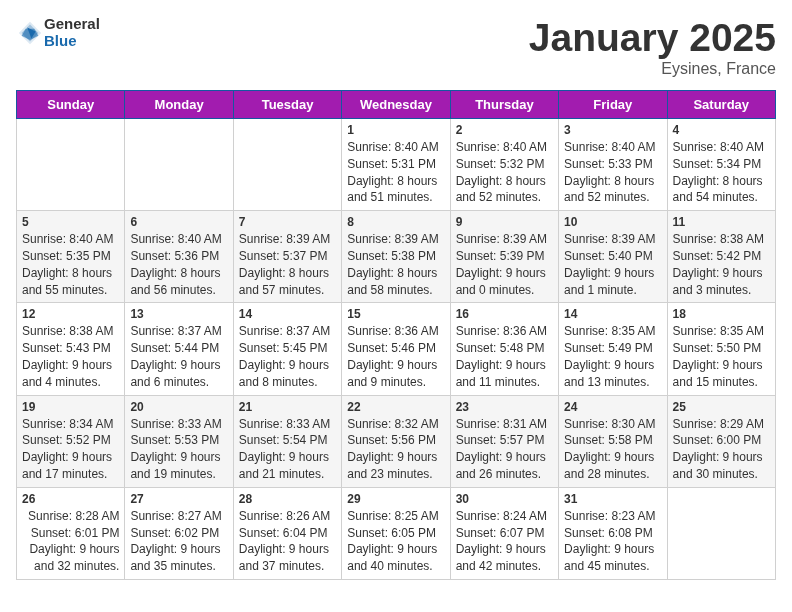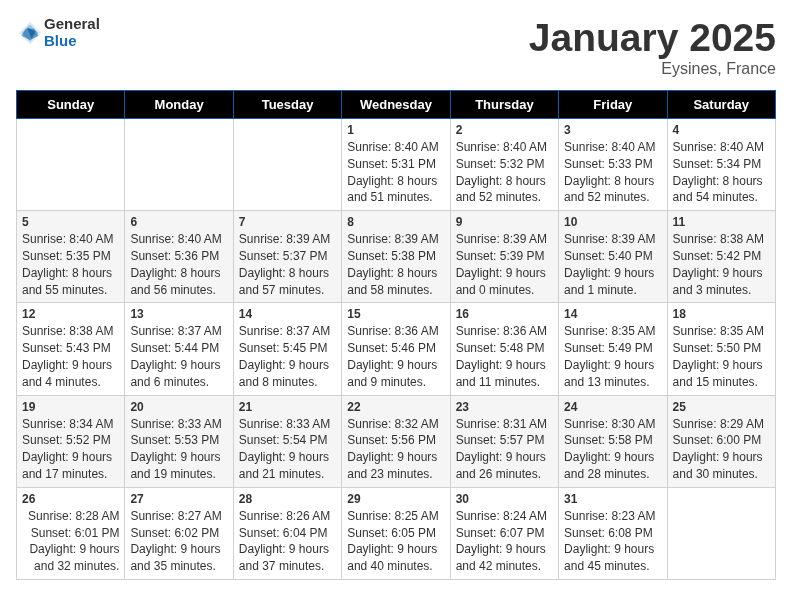--- a/index.html
+++ b/index.html
@@ -61,21 +61,21 @@
     .calendar td.empty {
       background: #f9f9f9;
     }
     .calendar tr:nth-child(even) td {
       background-color: #f5f5f5;
     }
     .calendar tr:nth-child(odd) td {
       background-color: #ffffff;
     }
     .calendar thead tr th {
-      background-color: #000000;
+      background-color: #a21caf;
     }
     .day-number {
       font-weight: bold;
       font-size: 12px;
       margin-bottom: 2px;
     }
     .day-info {
       font-size: 12px;
       color: #333;
       line-height: 1.4;

